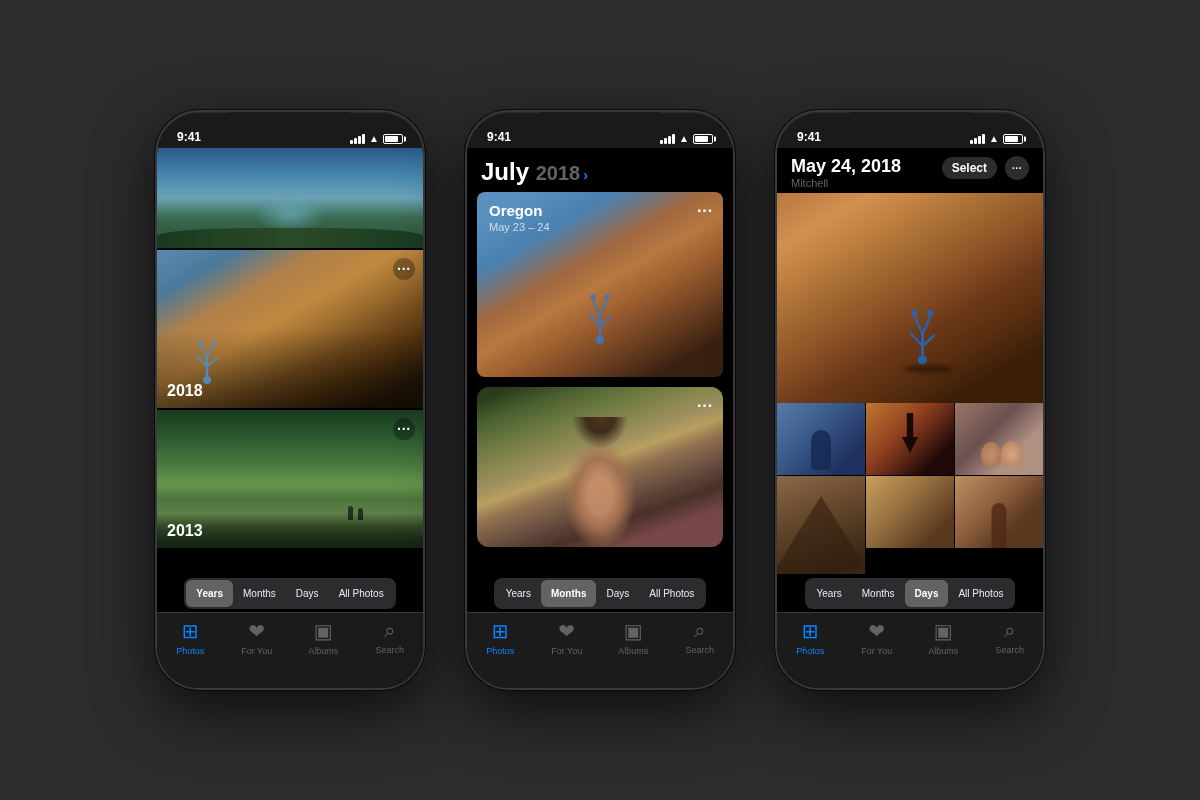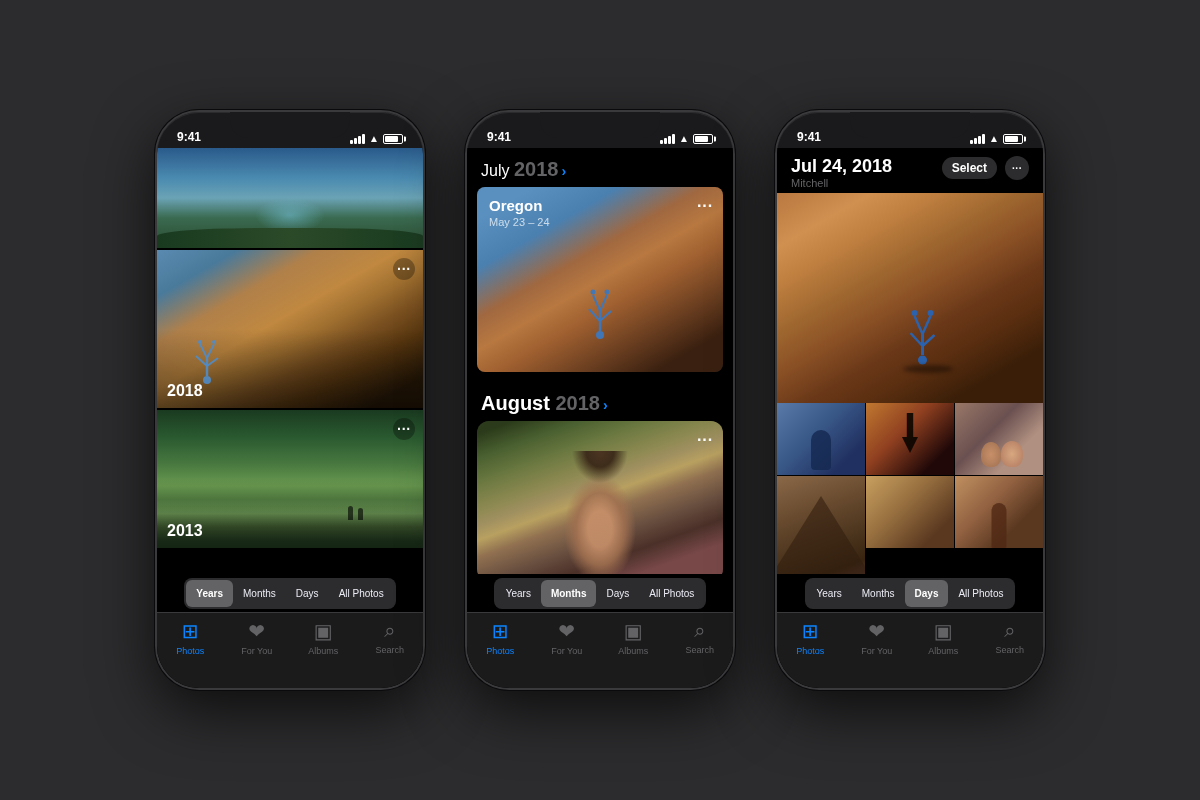--- a/index.html
+++ b/index.html
@@ -370,21 +370,21 @@
       <div class="battery">
         <div class="battery-fill"></div>
       </div>
     </div>
   </div>
   <div class="screen">
     <div class="scroll-area">
 
       <div class="month-header" style="padding: 10px 14px 6px; background:#000;">
         <div class="month-header-title">
-          <span style="color:white; font-size:16px; font-weight:400;margin-top:44px;">July </span><span style="color:#636366; font-size:20px; font-weight:700;">2018</span><span style="color:#0a84ff; font-size:14px; margin-left:3px;">›</span>
+          <span style="color:white; font-size:24px; font-weight:700;margin-top:44px;">July </span><span style="color:#636366; font-size:20px; font-weight:700;">2018</span><span style="color:#0a84ff; font-size:14px; margin-left:3px;">›</span>
         </div>
       </div>
 
       <div class="memory-card" style="margin: 0 10px 10px; border-radius:8px; overflow:hidden; position:relative;">
         <div class="memory-card-photo oregon-photo" style="height:185px; background: linear-gradient(150deg, #5a90c0 10%, #4a80b0 25%, #a06840 40%, #b87840 50%, #a06030 60%, #6a3e20 75%, #3a2010 88%); position:relative; overflow:hidden;">
 
           <svg style="position:absolute; bottom:30px; left:50%; transform:translateX(-50%);" width="30" height="55" viewBox="0 0 30 55">
             <circle cx="15" cy="48" r="4" fill="rgba(60,120,190,0.95)"></circle>
             <line x1="15" y1="44" x2="15" y2="24" stroke="rgba(60,120,190,0.95)" stroke-width="2.5"></line>
             <line x1="15" y1="34" x2="4" y2="22" stroke="rgba(60,120,190,0.95)" stroke-width="2"></line>
@@ -395,25 +395,20 @@
             <circle cx="22" cy="5" r="2.5" fill="rgba(60,120,190,0.95)"></circle>
           </svg>
           <div class="memory-card-info">
             <div class="memory-card-title">Oregon</div>
             <div class="memory-card-date">May 23 – 24</div>
           </div>
           <div class="memory-dots">···</div>
         </div>
       </div>
 
-      <div class="month-header" style="padding: 10px 14px 6px; background:#000;">
-        <div class="month-header-title">
-          <span style="color:white; font-size:20px; font-weight:700;">August </span><span style="color:#636366; font-size:20px; font-weight:700;">2018</span><span style="color:#0a84ff; font-size:14px; margin-left:3px;">›</span>
-        </div>
-      </div>
 
       <div class="memory-card" style="margin: 0 10px 10px; border-radius:12px; overflow:hidden; position:relative;">
         <div class="memory-card-photo mthood-photo" style="height:160px; background: linear-gradient(160deg, #2a3a1a 5%, #4a6030 15%, #6a7840 25%, #8a8850 35%, #a09060 42%, #b8a060 48%, #907050 55%, #6a5040 65%, #4a3028 75%, #784848 85%); position:relative; overflow:hidden;">
 
           <div style="position:absolute; bottom:0; left:50%; transform:translateX(-50%); width:80px; height:130px; background: radial-gradient(ellipse 40px 60px at center 60%, #c8906a 30%, #a07050 60%, transparent 90%); opacity:0.9;"></div>
 
           <div style="position:absolute; bottom:50px; left:50%; transform:translateX(-50%); width:70px; height:80px; background: radial-gradient(ellipse 35px 40px at center top, #4a3020 0%, #3a2818 40%, transparent 80%); opacity:0.95;"></div>
           <div class="memory-dots">···</div>
         </div>
       </div>
@@ -463,21 +458,21 @@
       <span class="wifi-icon">▲</span>
       <div class="battery">
         <div class="battery-fill"></div>
       </div>
     </div>
   </div>
   <div class="screen">
 
     <div class="day-header">
       <div class="day-title-block">
-        <div class="day-title">Jul 24, 2018</div>
+        <div class="day-title">May 24, 2018</div>
         <div class="day-subtitle">Mitchell</div>
       </div>
       <div class="day-header-actions">
         <div class="select-btn">Select</div>
         <div style="color:white; font-size:16px; font-weight:700; width:24px; height:24px; background:#2c2c2e; border-radius:50%; display:flex; align-items:center; justify-content:center; font-size:10px;">···</div>
       </div>
     </div>
     <div class="scroll-area">
 
       <div class="day-hero" style="height:210px; background: linear-gradient(150deg, #b87840 0%, #d09050 15%, #c08040 25%, #a06830 38%, #8a5025 50%, #6a3818 62%, #5a2e10 72%, #3a1e08 85%); position:relative; overflow:hidden;">

